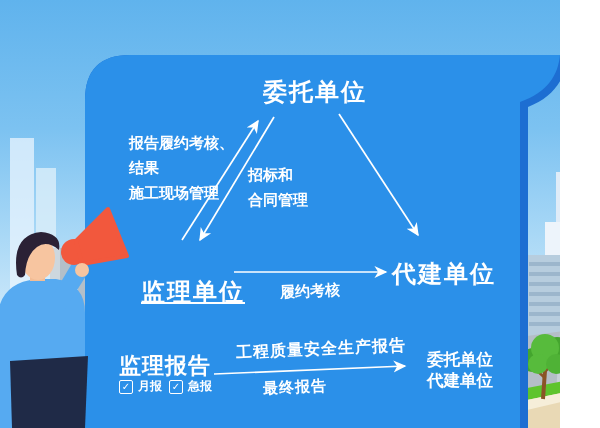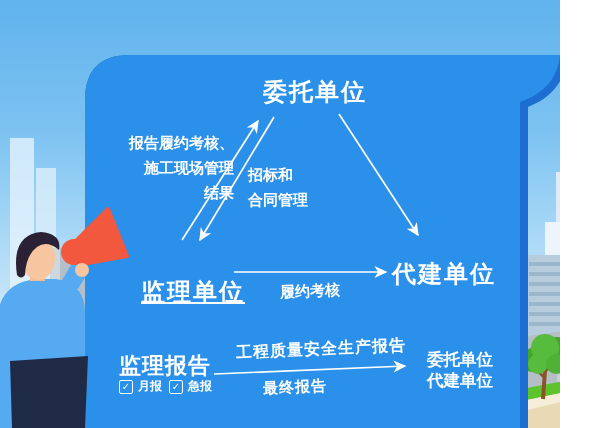--- a/index.html
+++ b/index.html
@@ -99,24 +99,24 @@
       <line x1="182" y1="240" x2="258" y2="121" marker-end="url(#ah)"></line>
       <line x1="274" y1="117" x2="200" y2="240" marker-end="url(#ah)"></line>
       <line x1="339" y1="114" x2="418" y2="235" marker-end="url(#ah)"></line>
       <line x1="234" y1="272" x2="386" y2="272" marker-end="url(#ah)"></line>
       <line x1="214" y1="374" x2="405" y2="366" marker-end="url(#ah)"></line>
     </g>
   </svg>
 
   <div class="t node" style="left:263px;top:76px;">委托单位</div>
 
-  <div class="t edge-label" style="left:129px;top:131px;text-align:right;">
+  <div class="t edge-label" style="left:129px;top:131px;">
     <div>报告履约考核、</div>
+    <div>结果</div>
     <div>施工现场管理</div>
-    <div>结果</div>
   </div>
 
   <div class="t edge-label" style="left:248px;top:163px;">
     <div>招标和</div>
     <div>合同管理</div>
   </div>
 
 
   <div class="t node" style="left:141px;top:276px;text-decoration:underline;">监理单位</div>
   <div class="t node" style="left:392px;top:258px;">代建单位</div>

